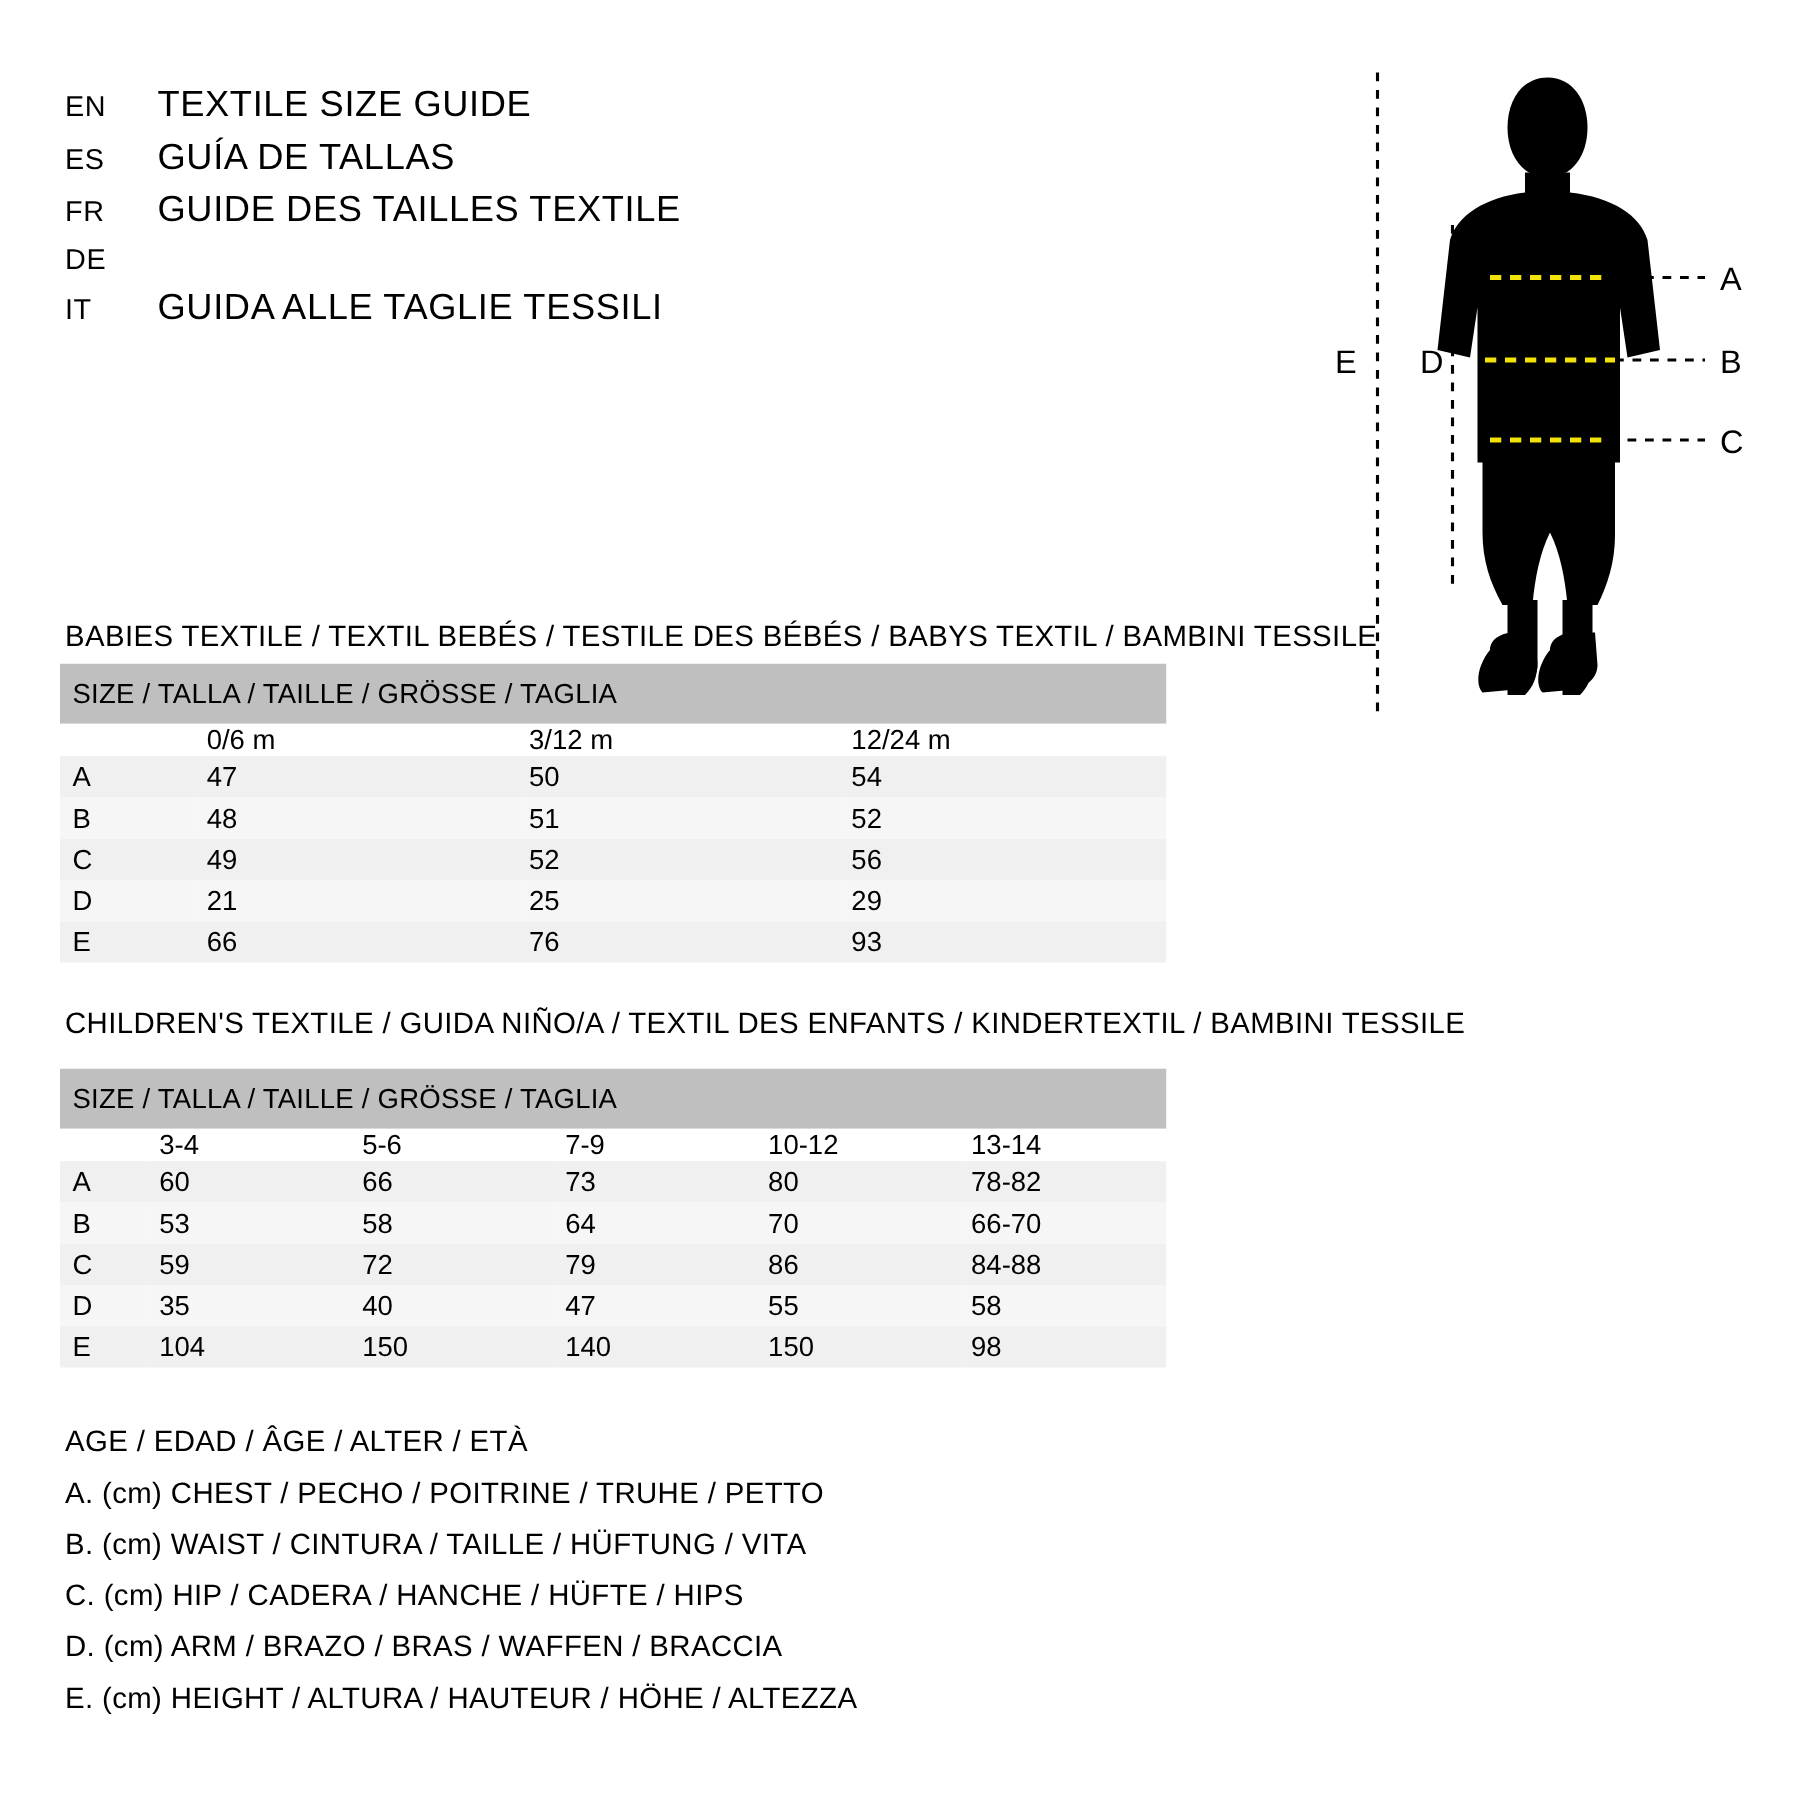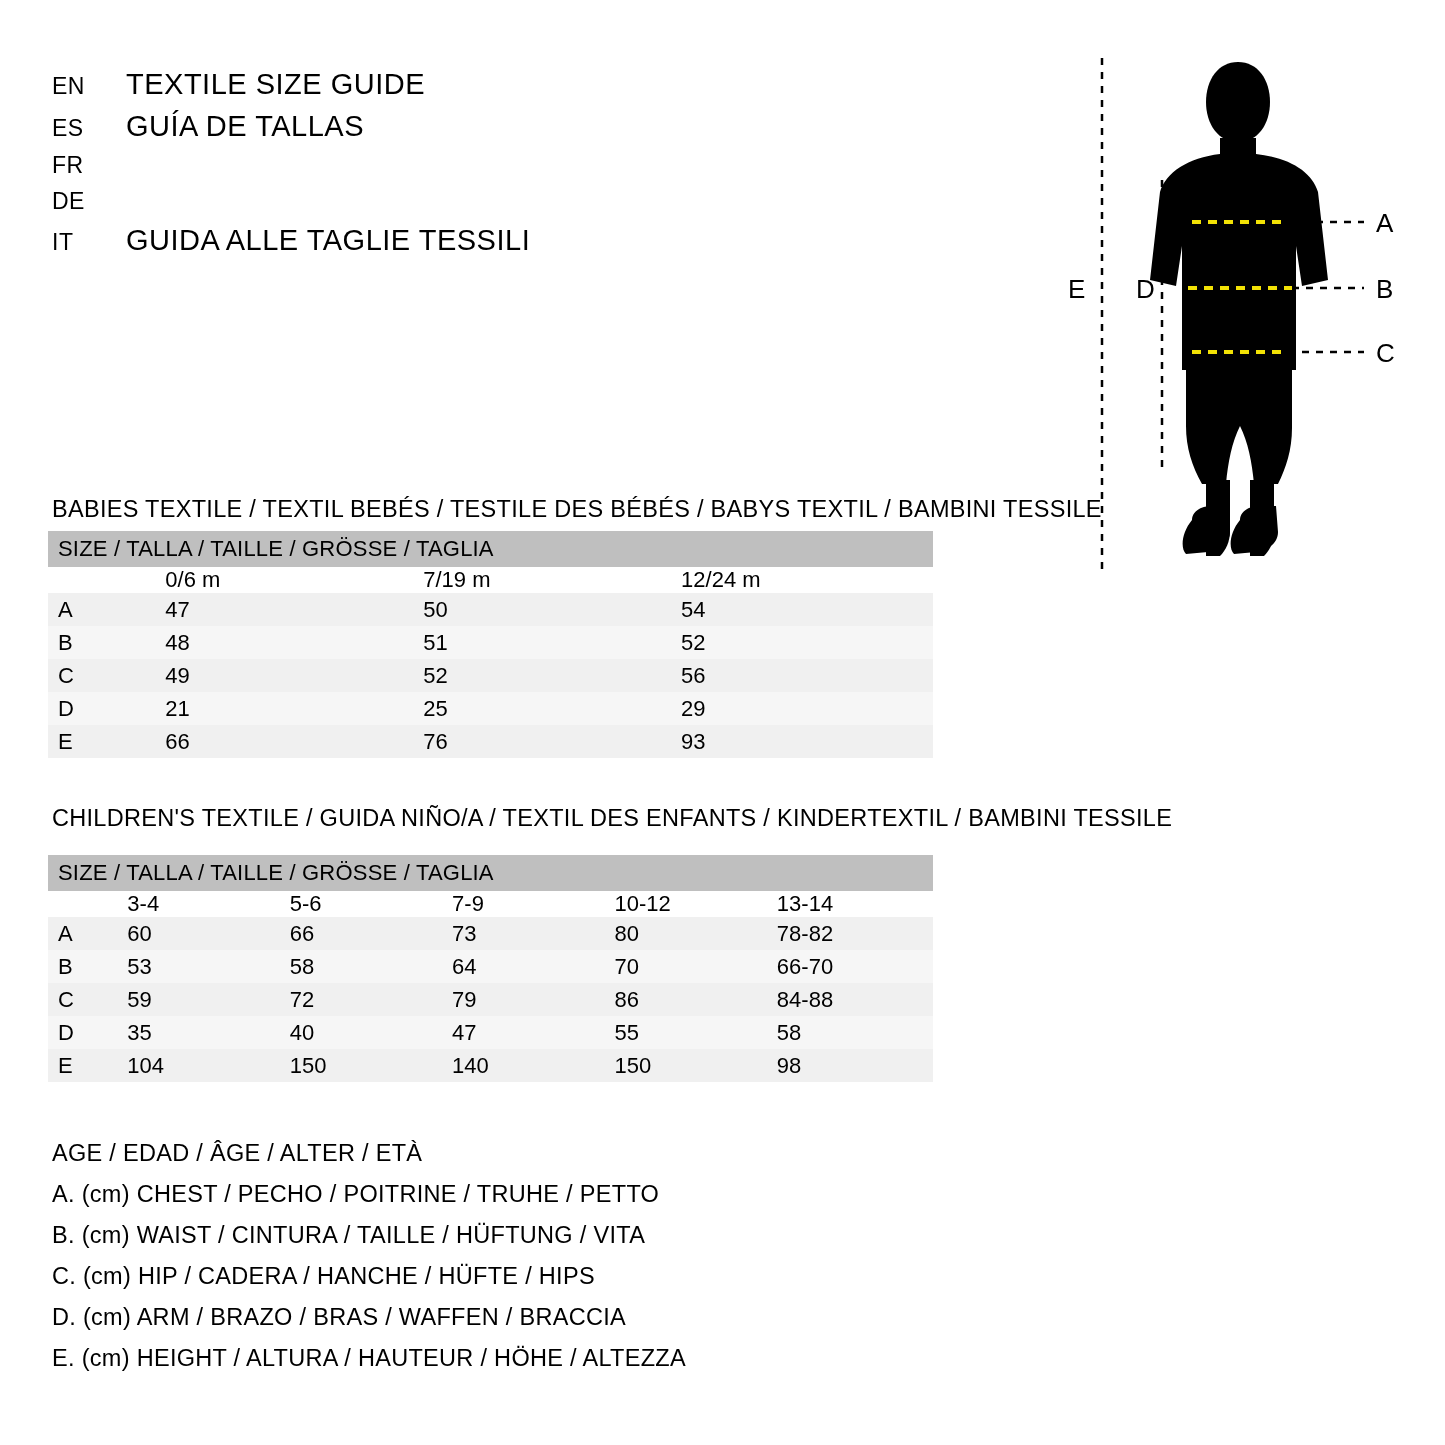--- a/index.html
+++ b/index.html
@@ -75,21 +75,21 @@
     margin: 0;
     font-weight: normal;
     text-align: center;
     height: 33px;
     vertical-align: middle;
   }
   .size-table .bar-row th {
     background: #bfbfbf;
     text-align: left;
     padding-left: 10px;
-    height: 36px;
+    height: 48px;
     font-size: 22px;
     letter-spacing: 0.2px;
   }
   .size-table .head-row td {
     background: #ffffff;
     height: 20px;
   }
   .size-table tbody tr.data-row td {
     background: #f0f0f0;
   }
@@ -132,20 +132,21 @@
   <div class="title-row">
     <span class="title-lang">EN</span>
     <span class="title-text">TEXTILE SIZE GUIDE</span>
   </div>
   <div class="title-row">
     <span class="title-lang">ES</span>
     <span class="title-text">GUÍA DE TALLAS</span>
   </div>
   <div class="title-row">
     <span class="title-lang">FR</span>
+    <span class="title-text">GUIDE DES TAILLES TEXTILE</span>
   </div>
   <div class="title-row">
     <span class="title-lang">DE</span>
   </div>
   <div class="title-row">
     <span class="title-lang">IT</span>
     <span class="title-text">GUIDA ALLE TAGLIE TESSILI</span>
   </div>
 </div>
 
@@ -201,21 +202,21 @@
 <div class="section-heading" id="babies-heading">BABIES TEXTILE / TEXTIL BEBÉS / TESTILE DES BÉBÉS / BABYS TEXTIL / BAMBINI TESSILE</div>
 
 <table class="size-table" id="babies-table">
   <thead>
     <tr class="bar-row">
       <th colspan="4">SIZE / TALLA / TAILLE / GRÖSSE / TAGLIA</th>
     </tr>
     <tr class="head-row">
       <td class="rowlabel"></td>
       <td class="colhead cell-w-3">0/6 m</td>
-      <td class="colhead cell-w-3">7/19 m</td>
+      <td class="colhead cell-w-3">3/12 m</td>
       <td class="colhead cell-w-3">12/24 m</td>
     </tr>
   </thead>
   <tbody>
     <tr class="data-row">
       <td class="rowlabel">A</td>
       <td class="val cell-w-3">47</td>
       <td class="val cell-w-3">50</td>
       <td class="val cell-w-3">54</td>
     </tr>

